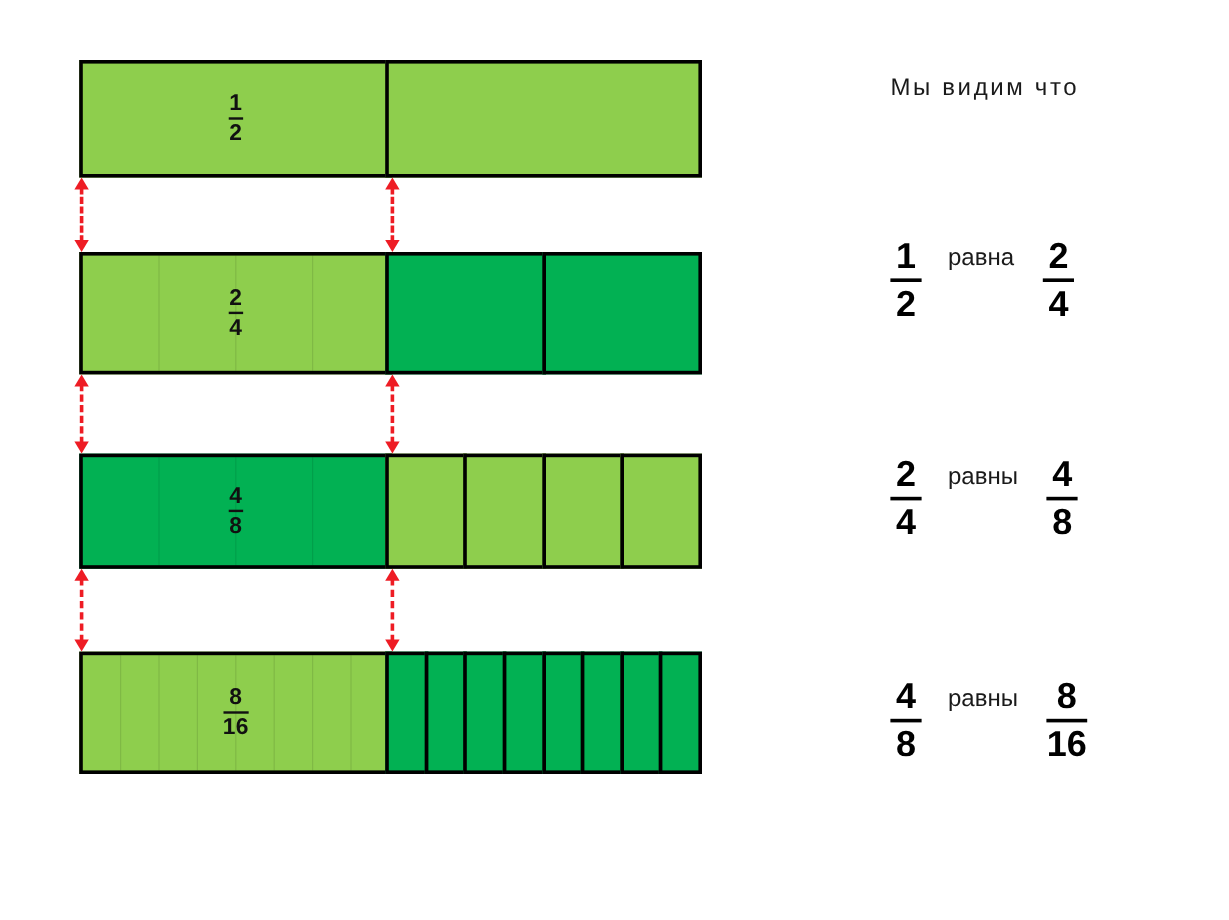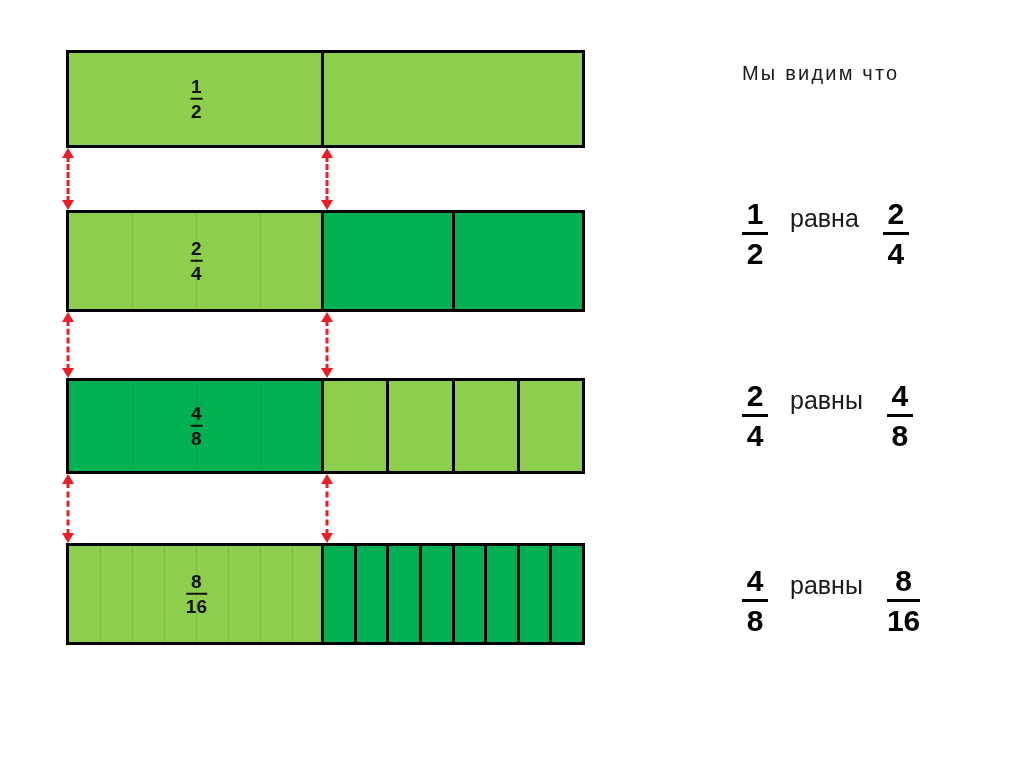--- a/index.html
+++ b/index.html
@@ -145,21 +145,21 @@
   .eq-frac .num {
     display: block;
     border-bottom: 3px solid #000000;
     padding: 0 2px 2px 2px;
   }
   .eq-frac .den {
     display: block;
     padding-top: 3px;
   }
   .eq-word {
-    font-size: 25px;
+    font-size: 20px;
     color: #1a1a1a;
     white-space: nowrap;
     padding-top: 6px;
   }
 </style>
 </head>
 <body>
 
 <div id="stage">
 

